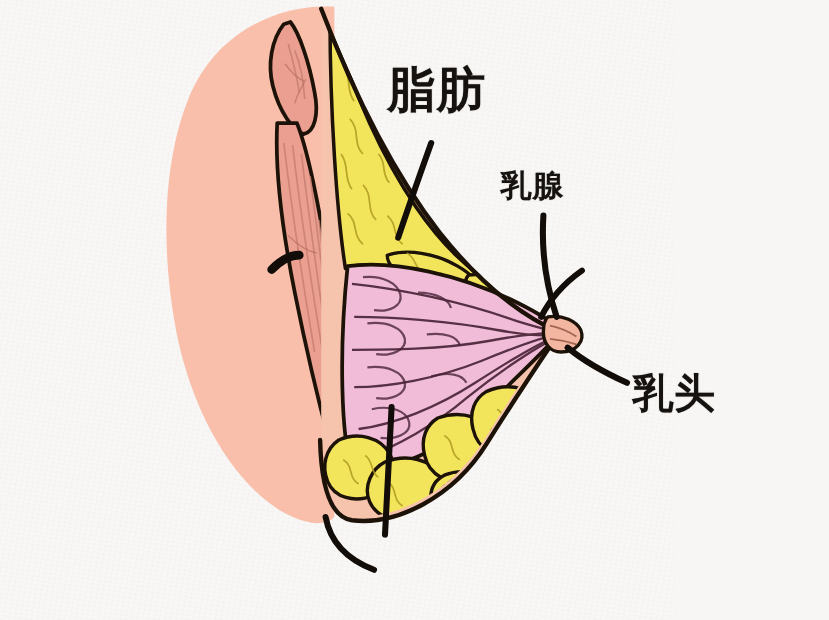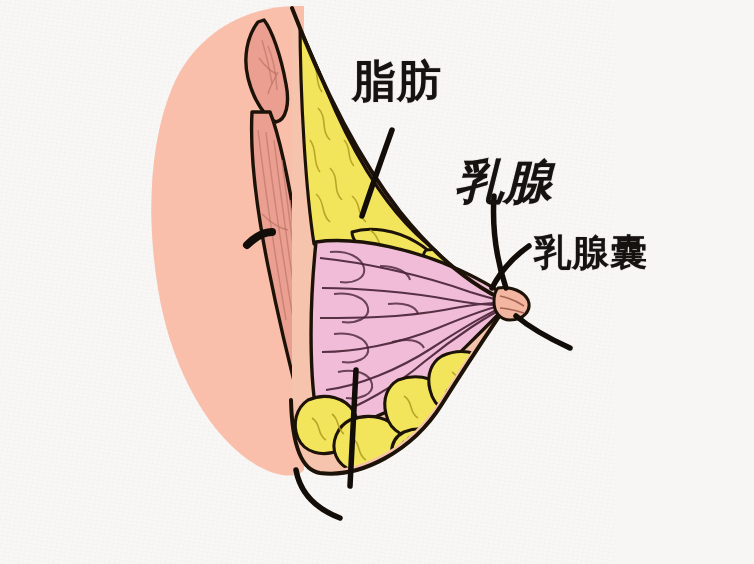--- a/index.html
+++ b/index.html
@@ -33,21 +33,21 @@
   .anno-label {
     position: absolute;
     color: #15120f;
     font-weight: bold;
     letter-spacing: 1px;
     white-space: nowrap;
     font-family: "DejaVu Sans", "Liberation Sans", sans-serif;
     text-shadow: 0 0 1px rgba(20,16,12,0.45);
   }
   #label-fat      { left: 352px; top: 52px;  font-size: 44px; }
-  #label-gland    { left: 455px; top: 150px; font-size: 48px; font-style: italic; }
+  #label-gland    { left: 455px; top: 150px; font-size: 28px; }
   #label-cyst     { left: 534px; top: 228px; font-size: 37px; }
   #label-nipple   { left: 575px; top: 333px; font-size: 37px; }
   #label-muscle   { left: 160px; top: 239px; font-size: 40px; }
   #label-lobule   { left: 355px; top: 495px; font-size: 42px; }
 </style>
 </head>
 <body>
 
 <div id="diagram-root">
 
@@ -226,18 +226,18 @@
       <path d="M356 370 C 354 408, 352 448, 350 486"></path>
       <path d="M296 470 C 300 492, 314 508, 340 518"></path>
       <path d="M247 245 C 256 236, 264 232, 272 232" stroke-width="8"></path>
     </g>
   </svg>
 
   <div class="anno-label" id="label-fat">脂肪</div>
 
   <div class="anno-label" id="label-gland">乳腺</div>
 
-  <div class="anno-label" id="label-cyst">乳腺囊</div>
-
+
+  <div class="anno-label" id="label-nipple">乳头</div>
 
 
 
 </div>
 
 </body></html>

